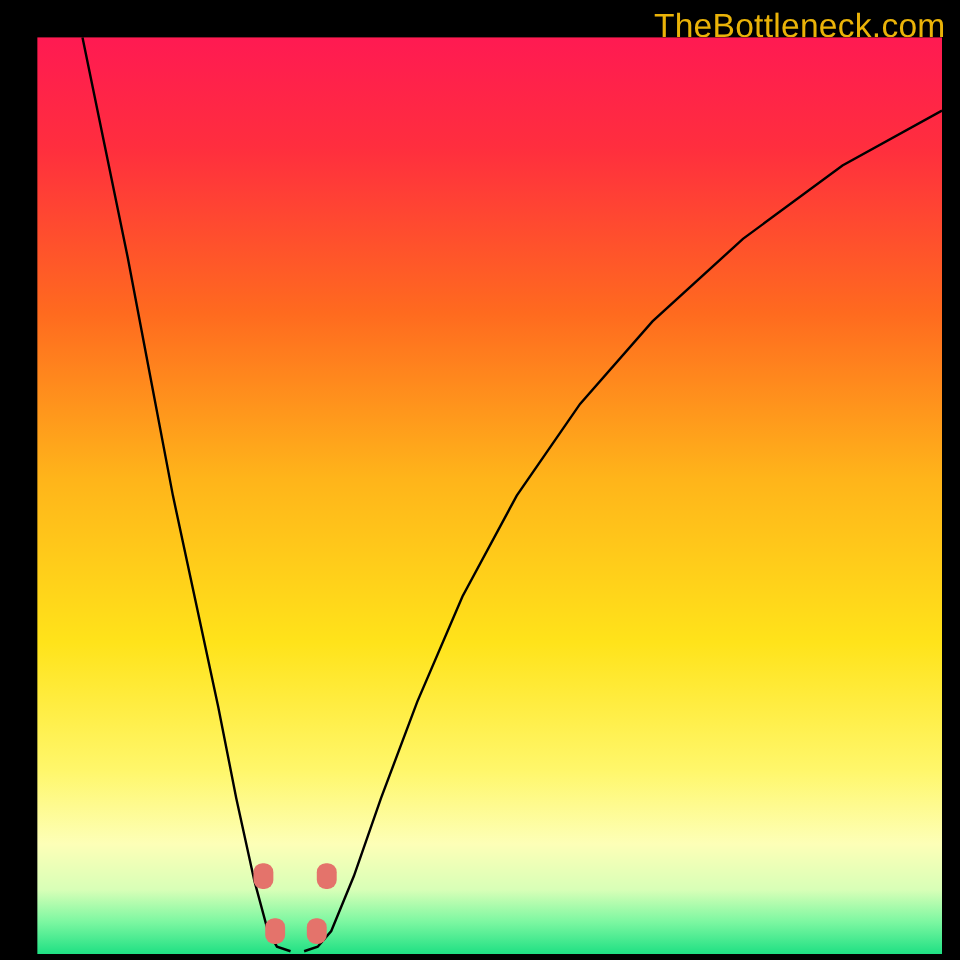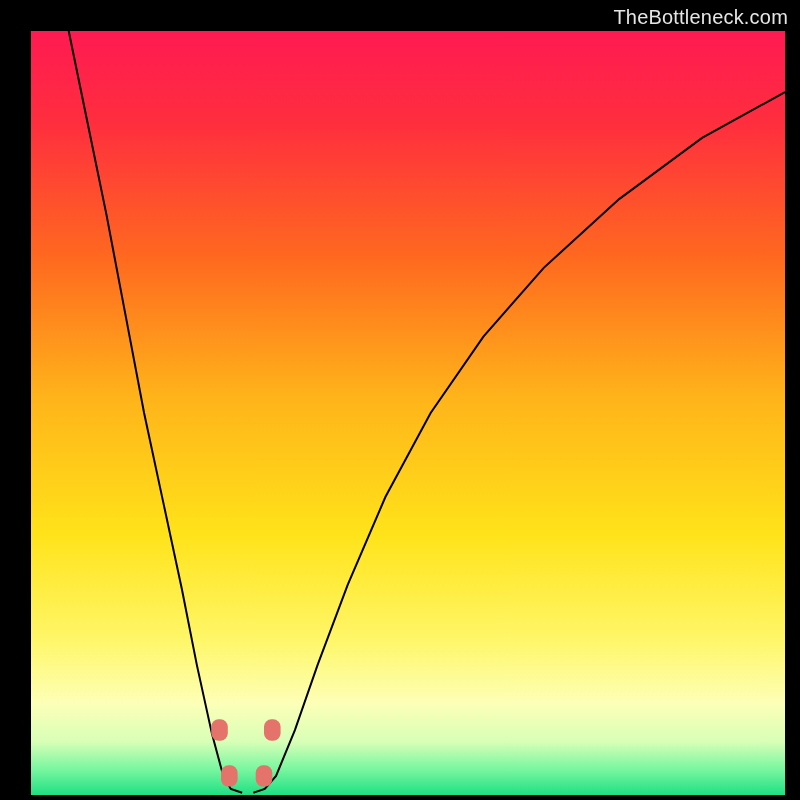--- a/index.html
+++ b/index.html
@@ -20,22 +20,22 @@
     left: 0;
     top: 0;
     width: 754px;
     height: 764px;
   }
 
   .watermark {
     position: absolute;
     top: 6px;
     right: 12px;
-    color: #e5e5e5;
-    font-size: 20px;
+    color: #eab308;
+    font-size: 28px;
     font-weight: 500;
     letter-spacing: 0.2px;
   }
 
   .curve-line {
     fill: none;
     stroke: #000;
     stroke-width: 2;
   }
 

